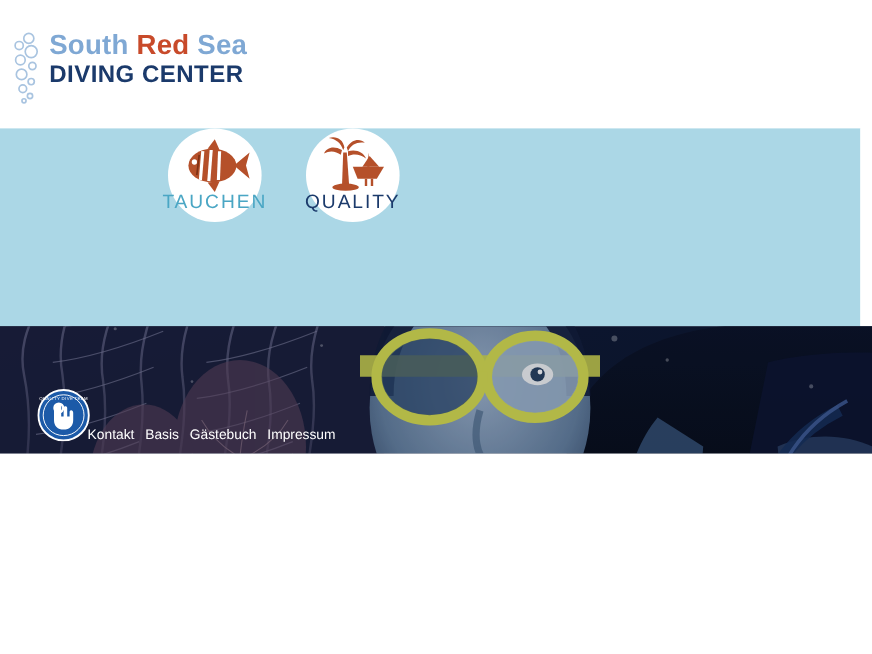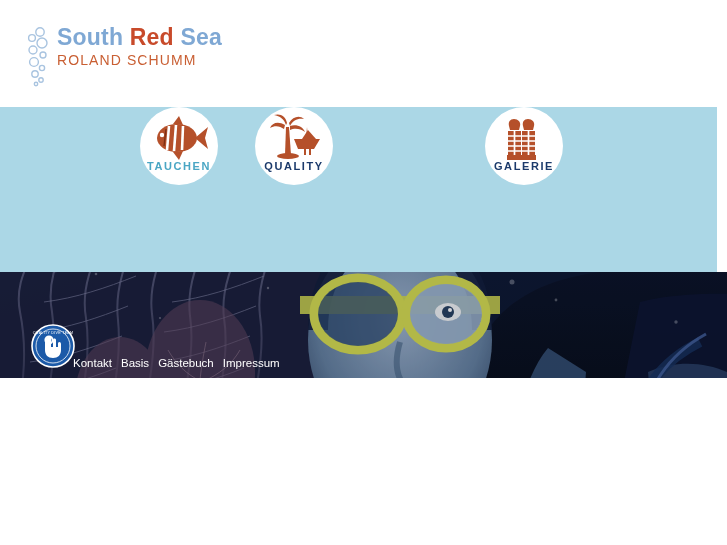--- a/index.html
+++ b/index.html
@@ -22,21 +22,21 @@
   
   #header {
     position: absolute;
     left: 0; top: 0;
     width: 727px; height: 107px;
     background: #ffffff;
   }
 
   #logo {
     position: absolute;
-    left: 27px; top: 26px;
+    left: 11px; top: 26px;
     width: 240px; height: 62px;
   }
 
   #logo-bubbles {
     position: absolute;
     left: 0; top: 0;
     width: 28px; height: 62px;
   }
 
   #logo-text {
@@ -119,22 +119,22 @@
     left: 9px; top: 6px;
     width: 60px; height: 50px;
   }
 
   .nav-label {
     position: absolute;
     top: 53px;
     left: -22px;
     width: 122px;
     text-align: center;
-    font-size: 11px;
-    font-weight: bold;
+    font-size: 16px;
+    font-weight: normal;
     letter-spacing: 1.6px;
     color: #1b3a6b;
     white-space: nowrap;
   }
   .nav-label.active { color: #4aa6c4; }
 
   
   #sub-nav {
     position: absolute;
     left: 160px; top: 181px;
@@ -215,21 +215,21 @@
             <circle cx="15" cy="42" r="2.6"></circle>
             <circle cx="8" cy="48" r="3.2"></circle>
             <circle cx="14" cy="54" r="2.2"></circle>
             <circle cx="9" cy="58" r="1.7"></circle>
           </g>
         </svg>
       </div>
 
       <div id="logo-text">
         <div class="logo-line1"><span>South </span><span class="red">Red</span><span> Sea</span></div>
-        <div class="logo-line3">ROLAND SCHUMM</div>
+        <div class="logo-line2">DIVING CENTER</div>
       </div>
 
     </div>
   </div>
 
   <div id="nav-band">
 
     <div id="main-nav">
 
       <div class="nav-item i0">
@@ -269,40 +269,20 @@
               <path d="M43 14 L44 26 L42 26 Z"></path>
               <path d="M44 17 L52 26 L38 26 Z"></path>
               <path d="M41 36 L41 42 M46 36 L46 42" stroke="#b5502a" stroke-width="2"></path>
             </g>
           </svg>
         </div>
         <div class="nav-label">QUALITY</div>
       </div>
 
 
-      <div class="nav-item i3">
-        <div class="nav-circle"></div>
-        <div class="nav-icon">
-          <svg width="60" height="50" viewBox="0 0 60 50">
-            <g fill="#b5502a">
-              <path d="M20 6 C16 6 14 9 15 13 L16 17 L25 17 L26 13 C27 9 24 6 20 6 Z"></path>
-              <path d="M34 6 C30 6 28 9 29 13 L30 17 L39 17 L40 13 C41 9 38 6 34 6 Z"></path>
-              <rect x="14" y="18" width="13" height="24"></rect>
-              <rect x="28" y="18" width="13" height="24"></rect>
-              <rect x="13" y="42" width="29" height="5"></rect>
-            </g>
-            <g stroke="#ffffff" stroke-width="1.7">
-              <path d="M14 23 H27 M14 28 H27 M14 33 H27 M14 38 H27"></path>
-              <path d="M28 23 H41 M28 28 H41 M28 33 H41 M28 38 H41"></path>
-              <path d="M20.5 18 V42 M34.5 18 V42"></path>
-            </g>
-          </svg>
-        </div>
-        <div class="nav-label">GALERIE</div>
-      </div>
 
     </div>
 
     <div id="sub-nav">
       <a>Basis</a><a>Tauchplätze</a><a>Kurse</a><a>Safaris</a><a>Sicherheit</a><a>Umweltschutz</a><a>Tauchpreise</a><a>Buchung</a>
     </div>
 
   </div>
   <div id="nav-band-fill"></div>
 

